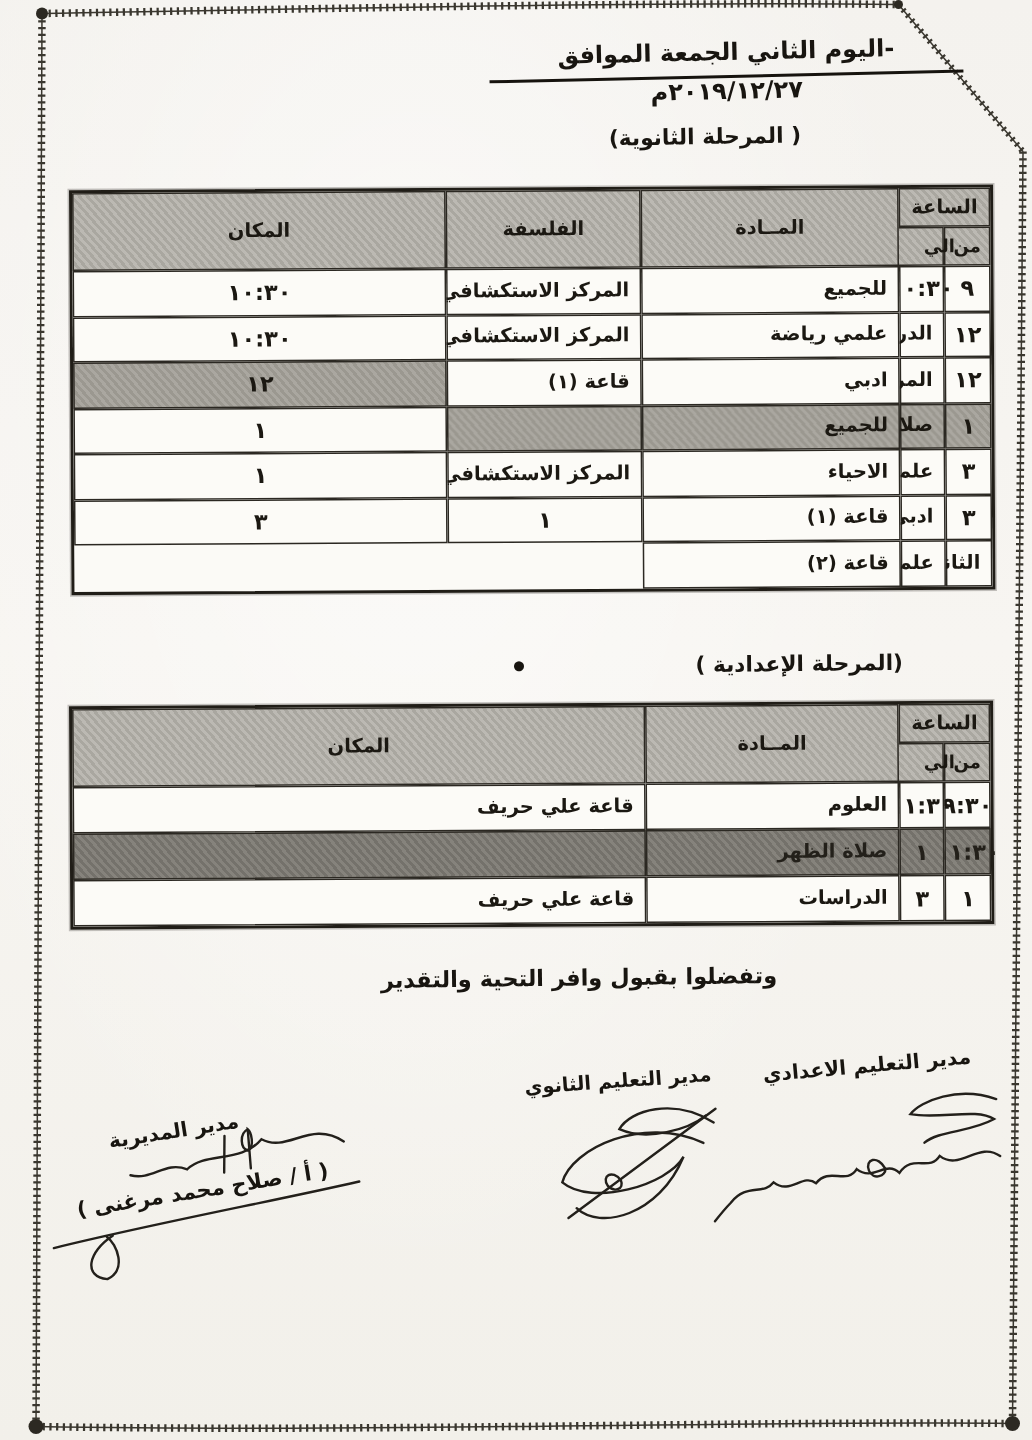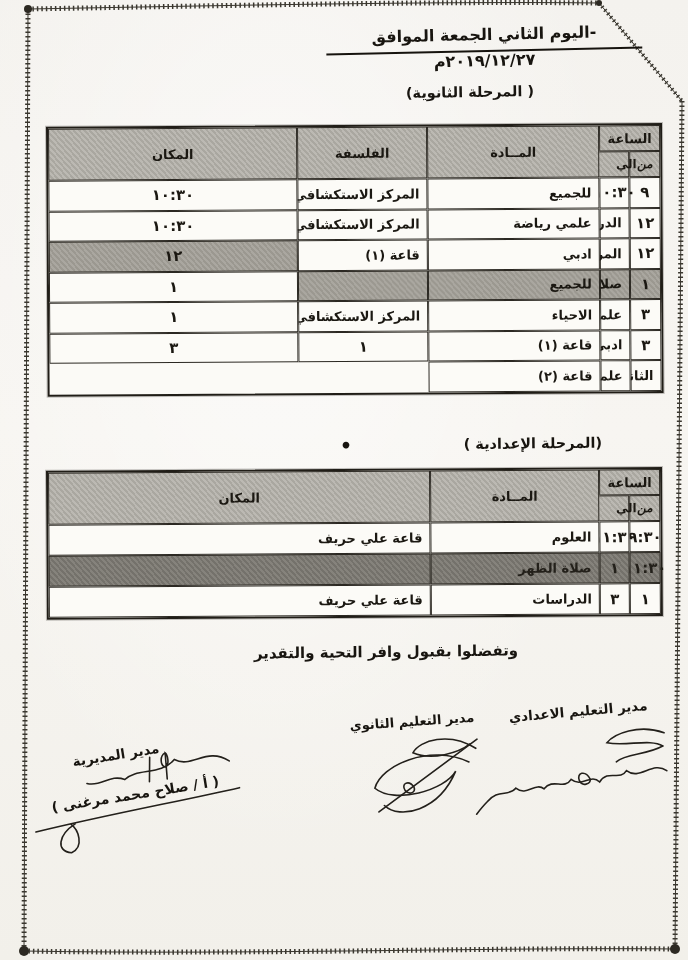--- a/index.html
+++ b/index.html
@@ -59,21 +59,21 @@
     background:#fcfbf7;color:#1b1812;
   }
   .cell.num{justify-content:center;padding:6px 1px;font-size:15px;}
   .hdr{
     justify-content:center;text-align:center;font-size:13px;padding:1px 2px;
     background:
       repeating-linear-gradient(49deg, rgba(255,255,255,.10) 0 2px, rgba(0,0,0,.06) 2px 4px),
       #b4b1aa;
   }
   .span-time{grid-column:1/3;grid-row:1;text-align:center;}
-  .sub-from{grid-column:1;grid-row:2;font-size:12px;font-style:italic;}
+  .sub-from{grid-column:1;grid-row:2;font-size:12px;}
   .sub-to{grid-column:2;grid-row:2;font-size:12px;padding-left:47px;}
   .col3{grid-column:3;grid-row:1/3;}
   .col4{grid-column:4;grid-row:1/3;}
   .col5{grid-column:5;grid-row:1/3;}
   .shade1{background:repeating-linear-gradient(49deg, rgba(255,255,255,.08) 0 2px, rgba(0,0,0,.05) 2px 4px),#a3a098;}
   .shade2{background:repeating-linear-gradient(49deg, rgba(255,255,255,.06) 0 2px, rgba(0,0,0,.08) 2px 4px),#7e7b74;color:#23201a;}
 
   
   #prep-line{
     left:340px;top:431px;width:262px;height:26px;

